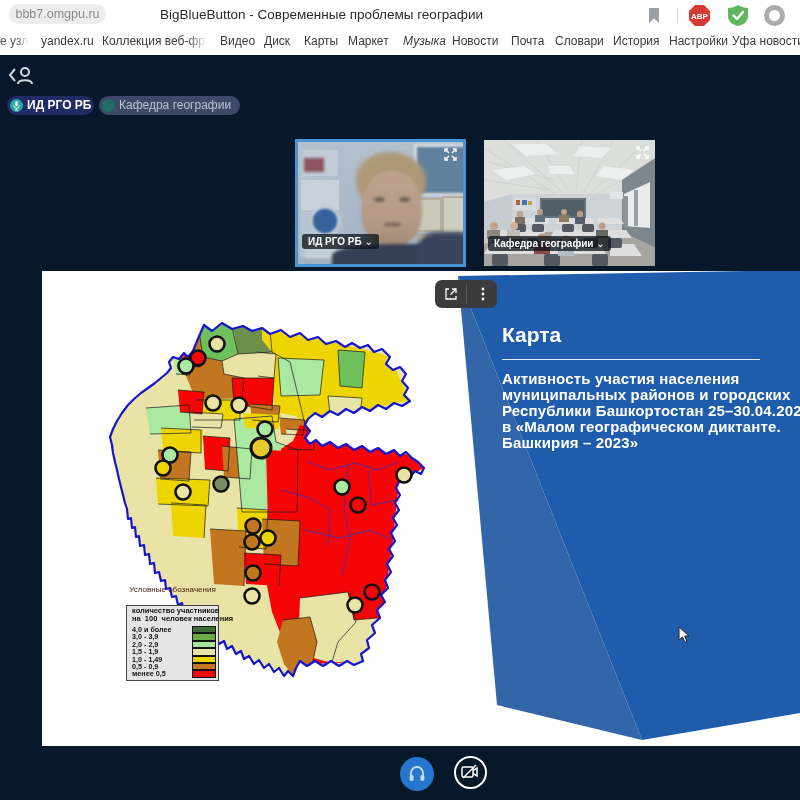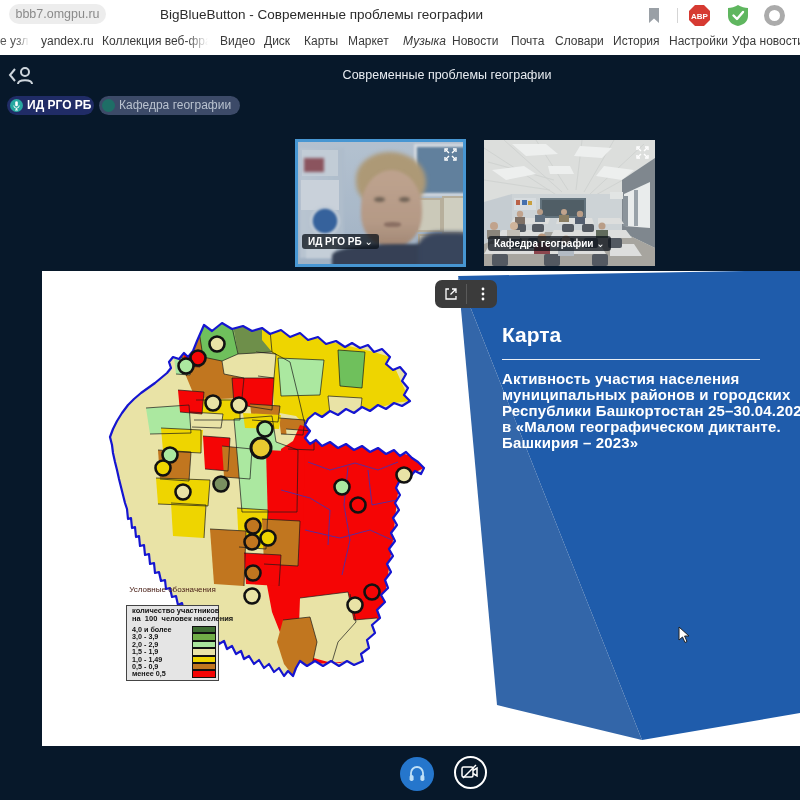--- a/index.html
+++ b/index.html
@@ -77,21 +77,20 @@
   <span class="bm" style="left:732px;">Уфа новости</span>
 </div>
 
 <div class="abs" id="app">
 
   <svg class="abs" style="left:8px;top:10px;" width="30" height="22" viewBox="0 0 30 22">
     <path d="M7 4 L2 10 L7 16" stroke="#cfd6dd" stroke-width="2" fill="none"></path>
     <circle cx="17" cy="7" r="4" stroke="#cfd6dd" stroke-width="2" fill="none"></circle>
     <path d="M10 19 C10 14 24 14 24 19" stroke="#cfd6dd" stroke-width="2" fill="none"></path>
   </svg>
-  <div class="abs" id="bbbtitle">Современные проблемы географии</div>
 
   <div class="pill" style="left:7px;width:87px;background:#202c66;">
     <svg class="pic" style="background:#27a7a0;" viewBox="0 0 13 13">
         <rect x="5.2" y="2.2" width="2.6" height="5" rx="1.3" fill="#fff"></rect>
         <path d="M3.8 6.5 a2.7 2.7 0 0 0 5.4 0 M6.5 9.2 V11 M5 11 h3" stroke="#fff" stroke-width=".9" fill="none"></path>
       </svg>
     <span style="margin-left:20px;">ИД РГО РБ</span>
   </div>
   <div class="pill" style="left:99px;width:141px;background:#3c4a68;color:#b9c2cf;font-weight:normal;">
     <span class="pic" style="background:#1e6e66;"></span>

